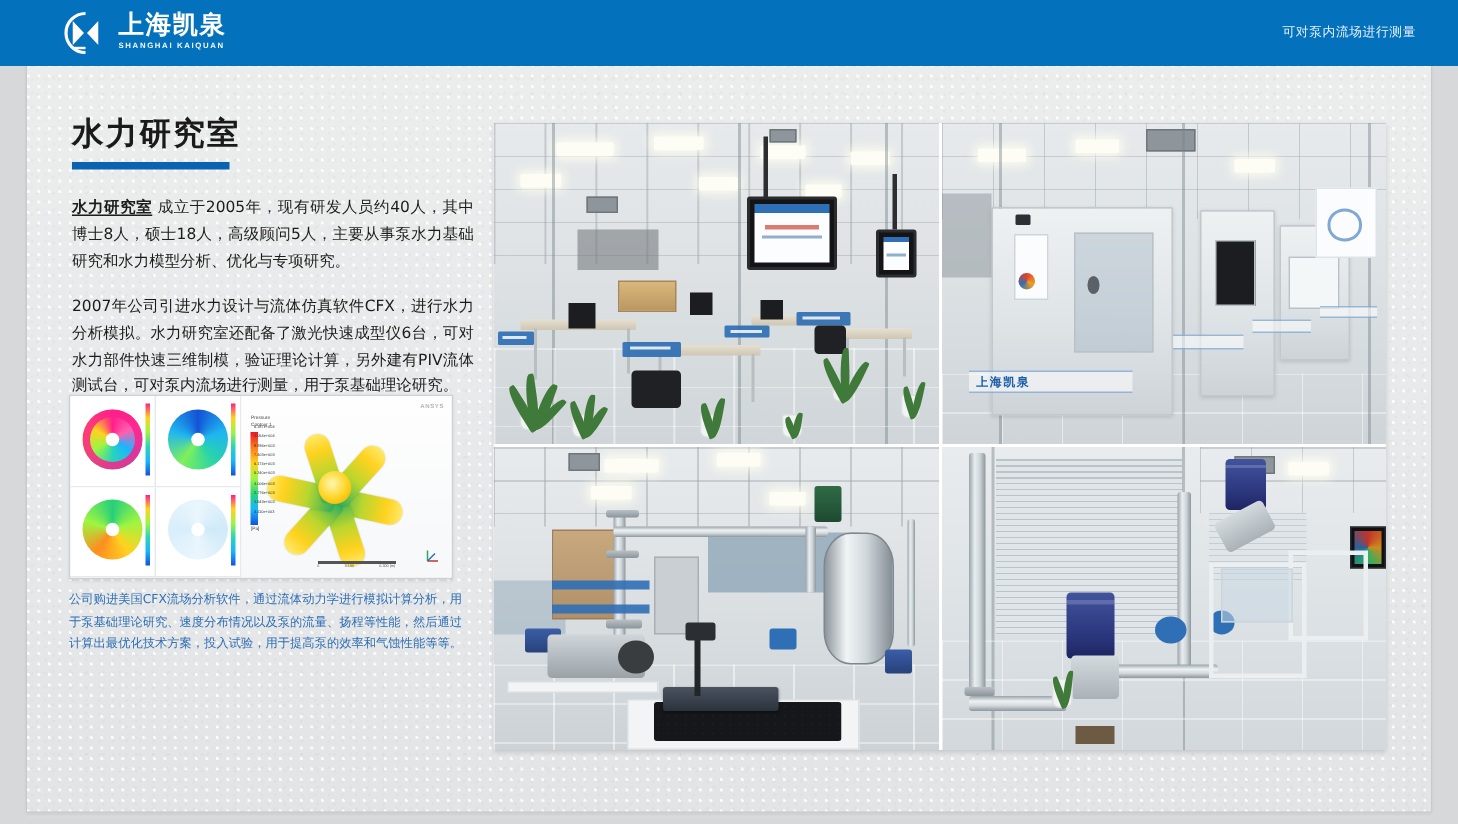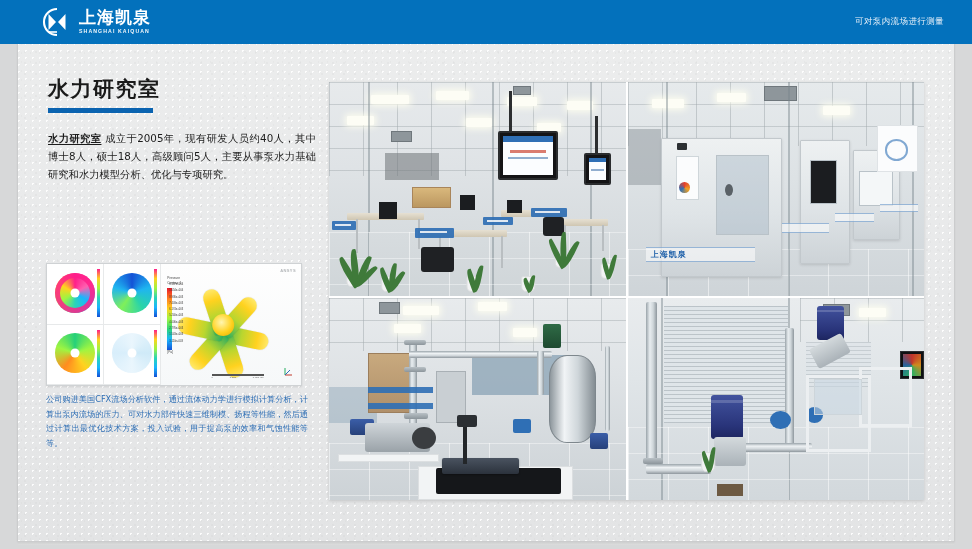--- a/index.html
+++ b/index.html
@@ -243,20 +243,21 @@
 
   <div class="left-col">
     <div class="sec-title">水力研究室</div>
     <div class="title-rule"></div>
 
     <div class="para">
       <span class="lead">水力研究室</span>
       <span>成立于2005年，现有研发人员约40人，其中博士8人，硕士18人，高级顾问5人，主要从事泵水力基础研究和水力模型分析、优化与专项研究。</span>
     </div>
 
+    <div class="para para2">2007年公司引进水力设计与流体仿真软件CFX，进行水力分析模拟。水力研究室还配备了激光快速成型仪6台，可对水力部件快速三维制模，验证理论计算，另外建有PIV流体测试台，可对泵内流场进行测量，用于泵基础理论研究。</div>
   </div>
 
   <div class="cfd">
     <div class="cfd-left">
       <div class="cfd-cell">
         <div class="imp imp-a"></div>
         <div class="cbar"></div>
       </div>
       <div class="cfd-cell">
         <div class="imp imp-b"></div>
@@ -316,21 +317,21 @@
           <div>6.174e+003</div>
           <div>5.240e+003</div>
           <div>4.006e+003</div>
           <div>2.776e+003</div>
           <div>1.543e+003</div>
           <div>3.110e+003</div>
         </div>
       </div>
   </div>
 
-  <div class="caption">公司购进美国CFX流场分析软件，通过流体动力学进行模拟计算分析，计算出泵内流场的压力、可对水力部件快速三维制模、扬程等性能，然后通过计算出最优化技术方案，投入试验，用于提高泵的效率和气蚀性能等等。</div>
+  <div class="caption">公司购进美国CFX流场分析软件，通过流体动力学进行模拟计算分析，用于泵基础理论研究、速度分布情况以及泵的流量、扬程等性能，然后通过计算出最优化技术方案，投入试验，用于提高泵的效率和气蚀性能等等。</div>
 
   <div class="grid">
 
     <div class="ph p1">
       <div class="ceiling"></div>
       <div class="ceil-light" style="left:14%;  top:6%;  width:13%;"></div>
       <div class="ceil-light" style="left:36%;  top:4%;  width:11%;"></div>
       <div class="ceil-light" style="left:60%;  top:7%;  width:10%;"></div>
       <div class="ceil-light" style="left:80%;  top:9%;  width:9%;"></div>
       <div class="ceil-light" style="left:6%;   top:16%; width:9%;"></div>

